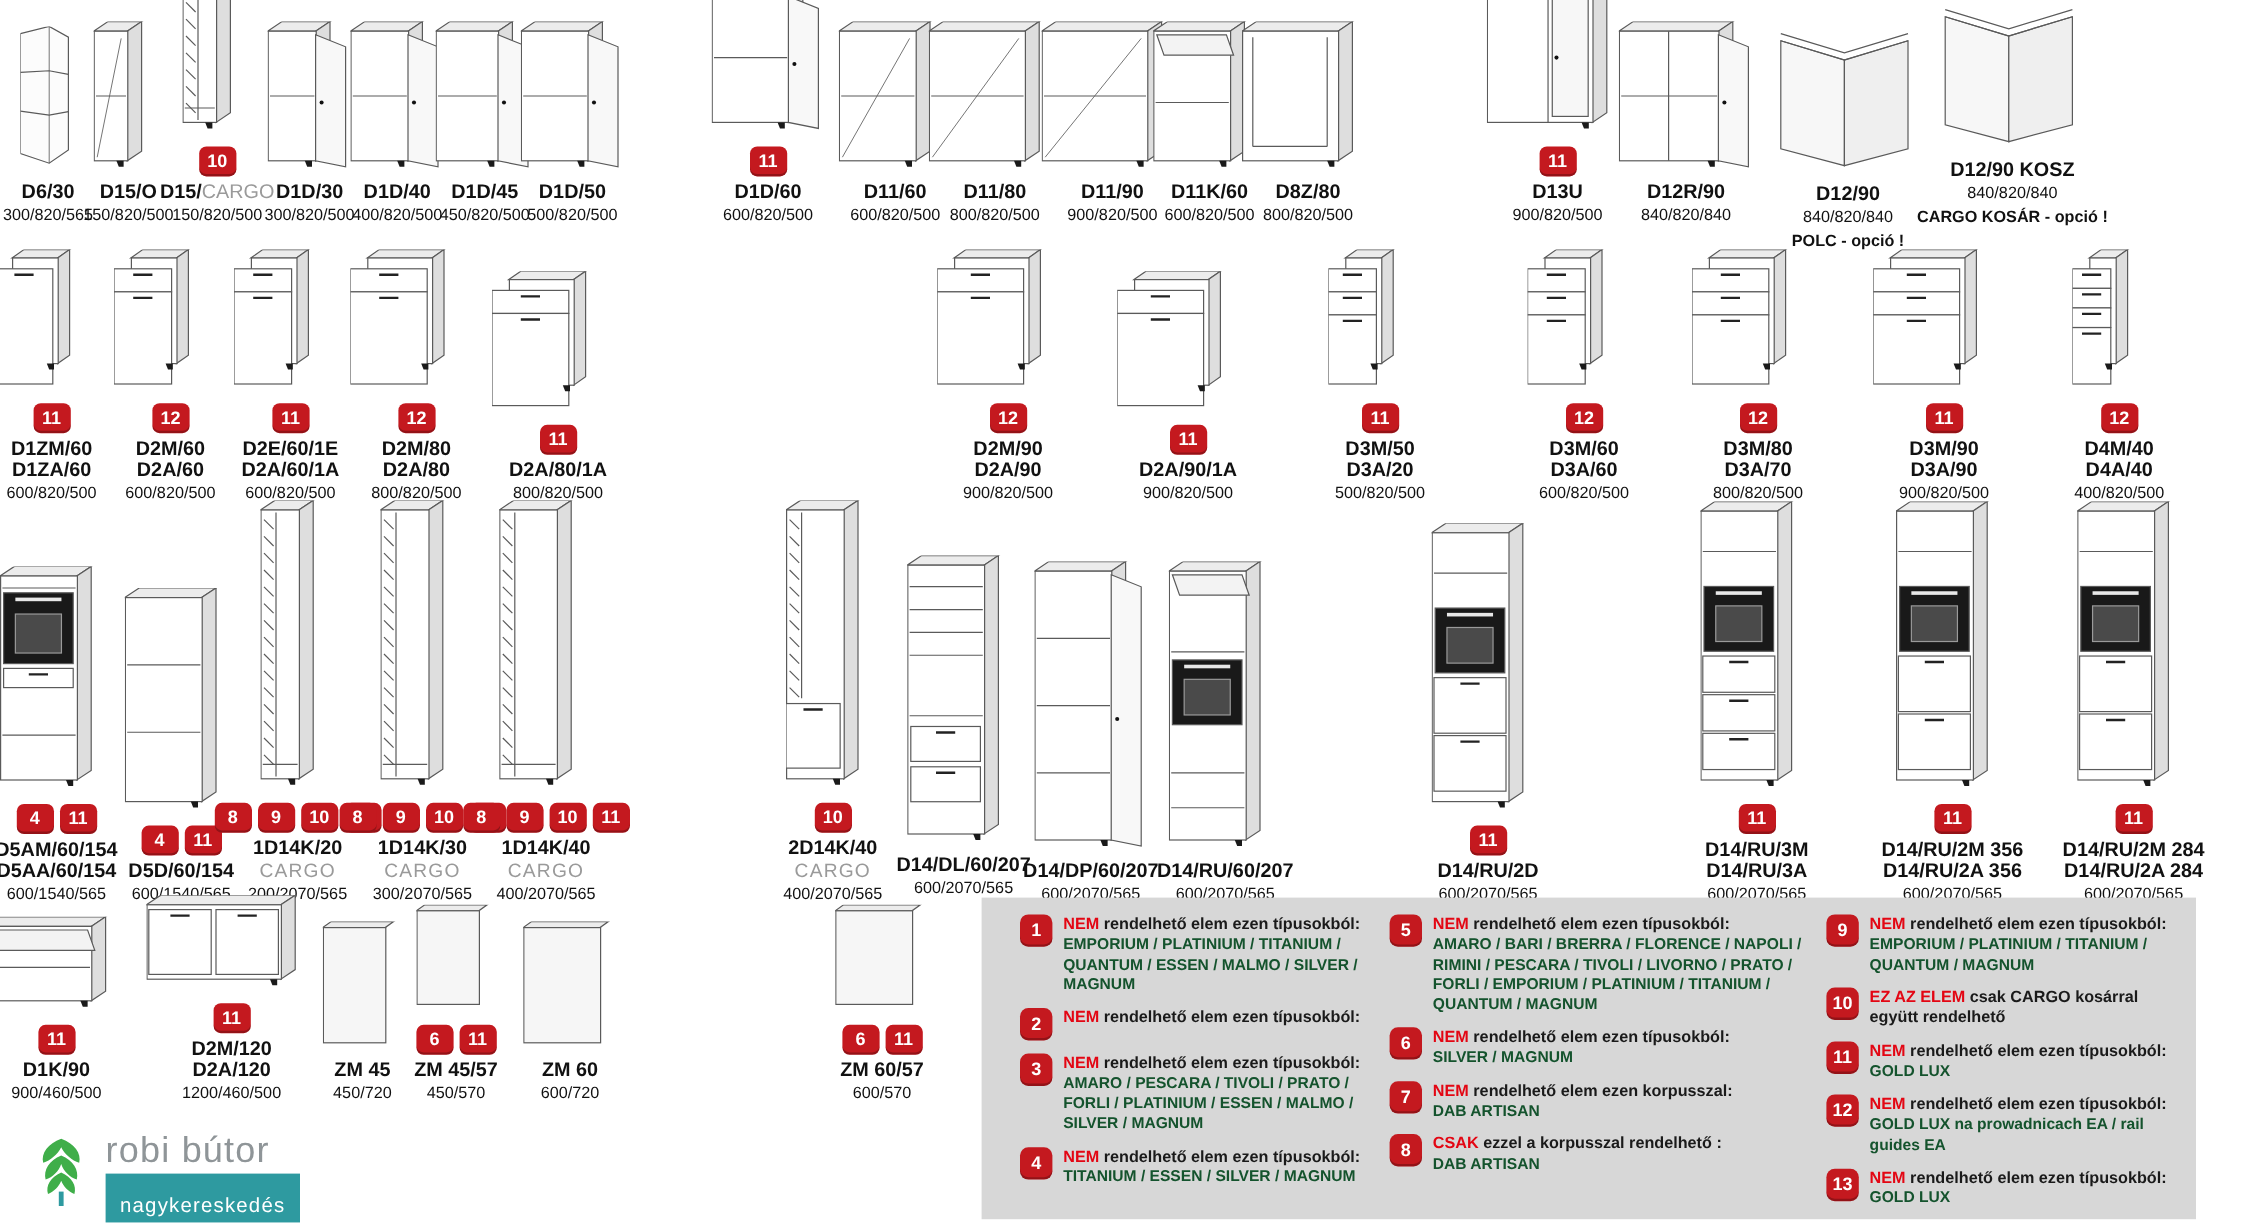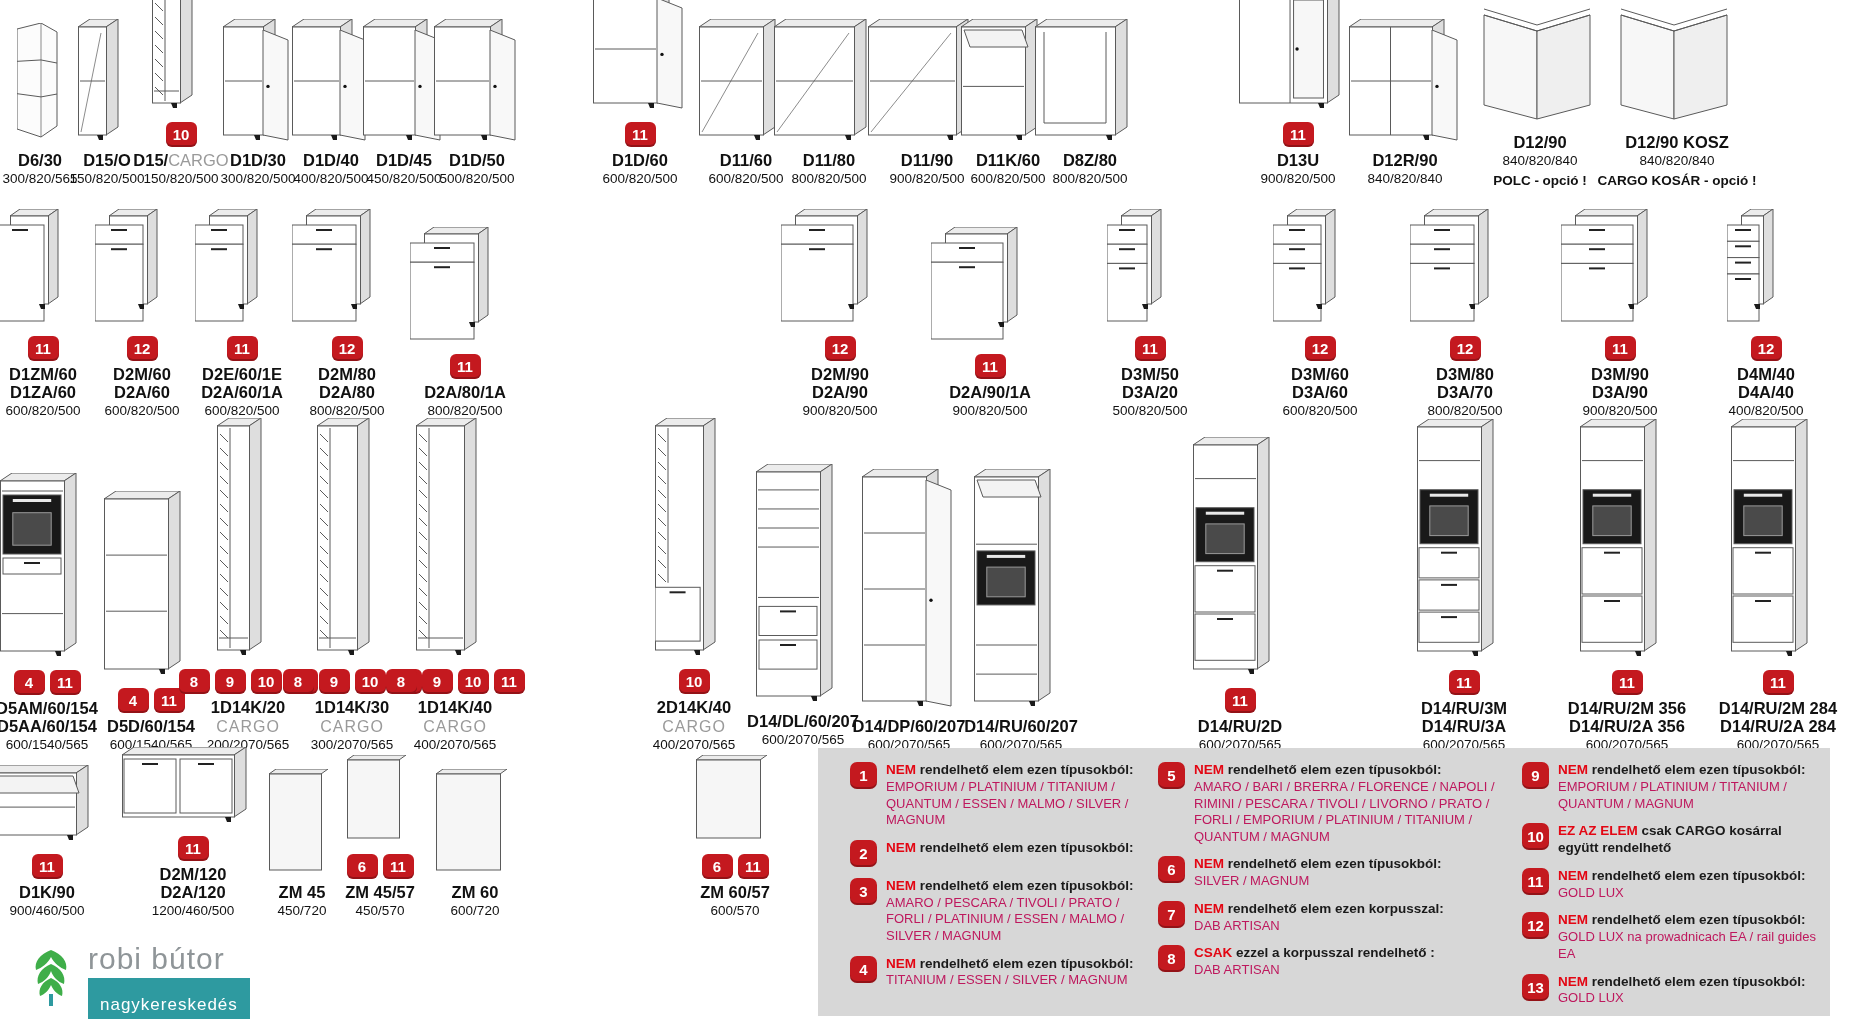--- a/index.html
+++ b/index.html
@@ -18,21 +18,21 @@
   .note{font-size:13.5px;font-weight:bold;margin-top:3px;white-space:nowrap;}
   #legend{position:absolute;left:818px;top:748px;width:1012px;height:268px;background:var(--legend-bg,#d7d7d7);}
   .legend-col{position:absolute;top:14px;}
   .legend-item{display:flex;align-items:flex-start;margin-bottom:11px;}
   .legend-badge{flex:0 0 auto;min-width:27px;height:27px;border-radius:7px;background:var(--badge-red,#c4191f);
                 color:#fff;font-weight:bold;font-size:15px;display:inline-flex;align-items:center;justify-content:center;
                 margin-right:9px;box-shadow:inset 0 -2px 0 rgba(0,0,0,.25);}
   .legend-text{flex:1 1 auto;}
   .legend-head{font-size:13.5px;font-weight:bold;color:#1a1a1a;line-height:1.25;}
   .legend-head .lead{color:var(--lead-red,#e30613);}
-  .legend-body{font-size:13px;color:#be185d;line-height:1.28;}
+  .legend-body{font-size:13px;color:#14532d;line-height:1.28;font-weight:bold;}
   #logo{position:absolute;left:26px;top:942px;display:flex;align-items:center;}
   #logo-text{margin-left:12px;}
   #logo-name{font-size:30px;color:#8f9598;letter-spacing:1px;line-height:1.1;}
   #logo-sub{margin-top:3px;background:var(--logo-teal,#2e9aa0);color:#fff;font-size:17px;
             padding:17px 12px 4px 12px;letter-spacing:1px;display:inline-block;}
 </style>
 </head>
 <body>
 
 <div id="canvas">
@@ -231,21 +231,21 @@
             <rect x="0.5" y="8" width="83" height="108" fill="#fff" stroke="#5a5a5a"></rect>
             <line x1="41.5" y1="8" x2="41.5" y2="116" stroke="#5a5a5a"></line>
             <line x1="2" y1="62" x2="82" y2="62" stroke="#5a5a5a"></line>
             <polygon points="83,11 108,21 108,121 83,116" fill="#f8f8f8" stroke="#5a5a5a"></polygon>
             <circle cx="88" cy="67.4" r="1.7" fill="#111"></circle>
             <path d="M74,116 l2,5 h4 v-5 z" fill="#1a1a1a"></path>
           </svg></div>
         <div class="code">D12R/90</div>
         <div class="dims">840/820/840</div>
       </div>
-      <div class="item" style="left: 1481.5px; bottom: 831px; width: 117px;">
+      <div class="item" style="left: 1481.5px; bottom: 811px; width: 117px;">
         <div class="glyph"><svg width="114" height="120" viewBox="0 0 114 120">
             <polygon points="1,8 54,24 54,112 1,98" fill="#f7f7f7" stroke="#5a5a5a"></polygon>
             <polygon points="107,8 54,24 54,112 107,98" fill="#efefef" stroke="#5a5a5a"></polygon>
             <polyline points="1,2 54,18 107,2" fill="none" stroke="#5a5a5a"></polyline>
             <polyline points="1,8 54,24 107,8" fill="none" stroke="#5a5a5a"></polyline>
           </svg></div>
         <div class="code">D12/90</div>
         <div class="dims">840/820/840</div>
         <div class="note">POLC - opció !</div>
       </div>

